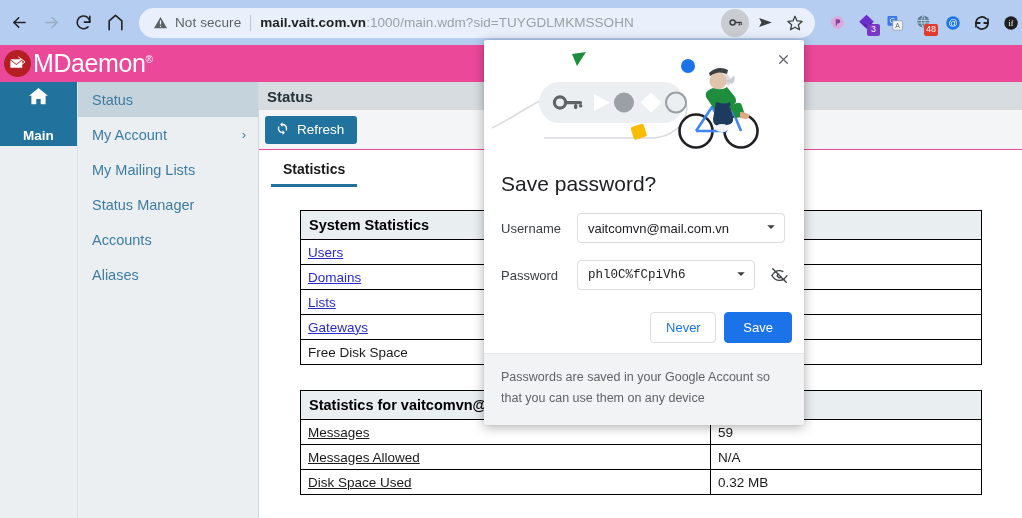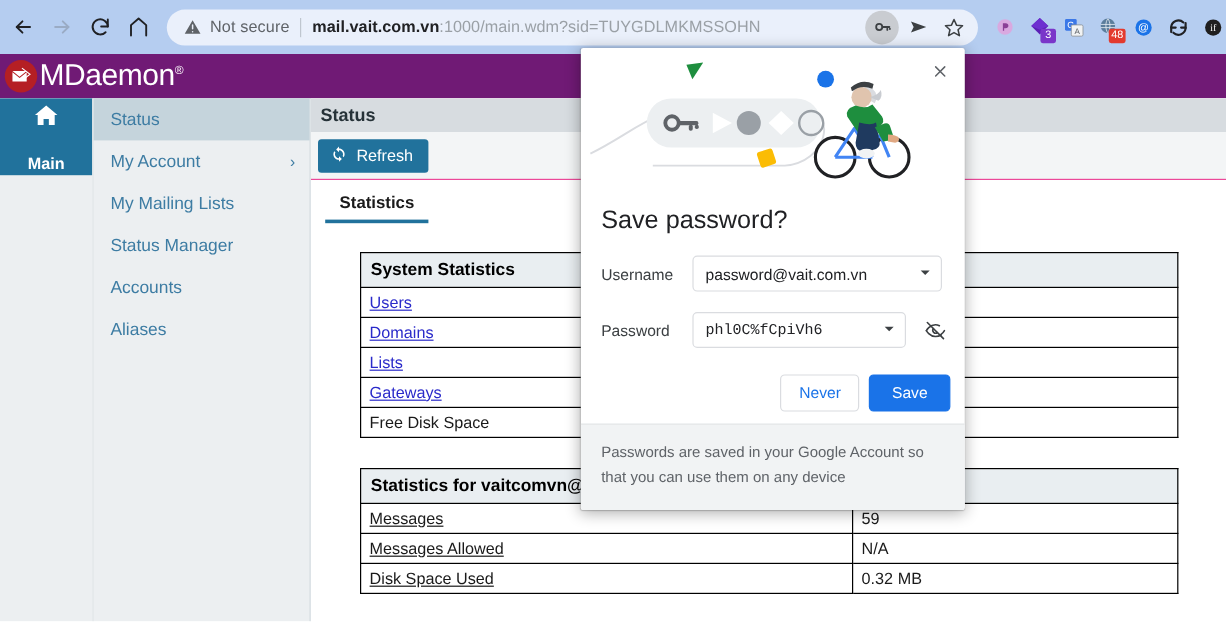--- a/index.html
+++ b/index.html
@@ -66,21 +66,21 @@
     display: flex; align-items: center; justify-content: center;
     font-family: "Liberation Sans", sans-serif; line-height: 1;
   }
 
   
   .page {
     position: absolute; left: 0; top: 45px; width: 1022px; height: 473px;
     background: #ffffff; overflow: hidden;
   }
   .mdheader {
-    height: 37px; background: #701a75; display: flex; align-items: center;
+    height: 37px; background: #ec4899; display: flex; align-items: center;
     padding-left: 4px;
   }
   .md-logo-wrap { display:flex; align-items:center; }
   .md-logo-circle {
     width: 27px; height: 27px; border-radius: 50%;
     background: #b51f24; display: flex; align-items: center; justify-content: center;
   }
   .md-title {
     color: #ffffff; font-size: 25px; letter-spacing: -.4px;
     margin-left: 2px; position: relative; font-family: "Liberation Sans", sans-serif;
@@ -489,21 +489,21 @@
           <ellipse cx="238" cy="88" rx="7" ry="4" fill="#f1f3f4"></ellipse>
         </g>
       </svg>
     </div>
 
     <div class="pwdlg-title">Save password?</div>
 
     <div class="pwdlg-row">
       <span class="pwdlg-label">Username</span>
       <div class="pwdlg-field user">
-        <span>password@vait.com.vn</span>
+        <span>vaitcomvn@mail.com.vn</span>
         <span class="caret">
           <svg width="10" height="10" viewBox="0 0 12 12" fill="#3c4043">
               <path d="M1.5 4 L6 8.5 L10.5 4 Z"></path>
             </svg>
         </span>
       </div>
     </div>
 
     <div class="pwdlg-row">
       <span class="pwdlg-label">Password</span>

